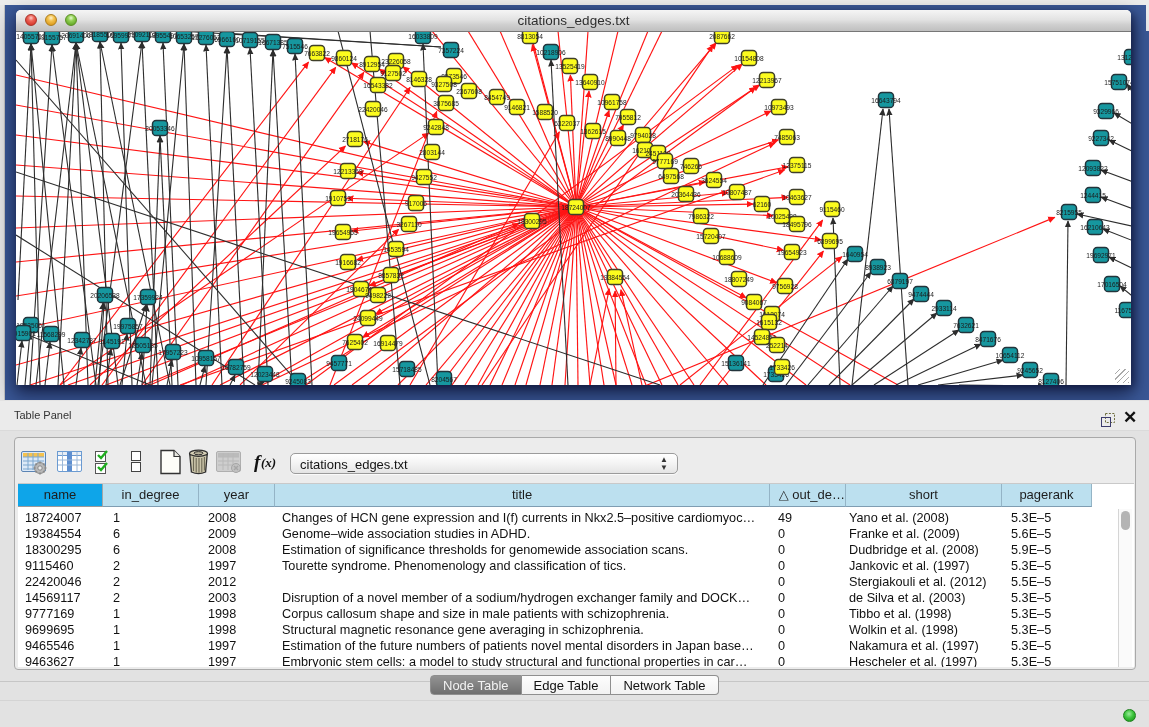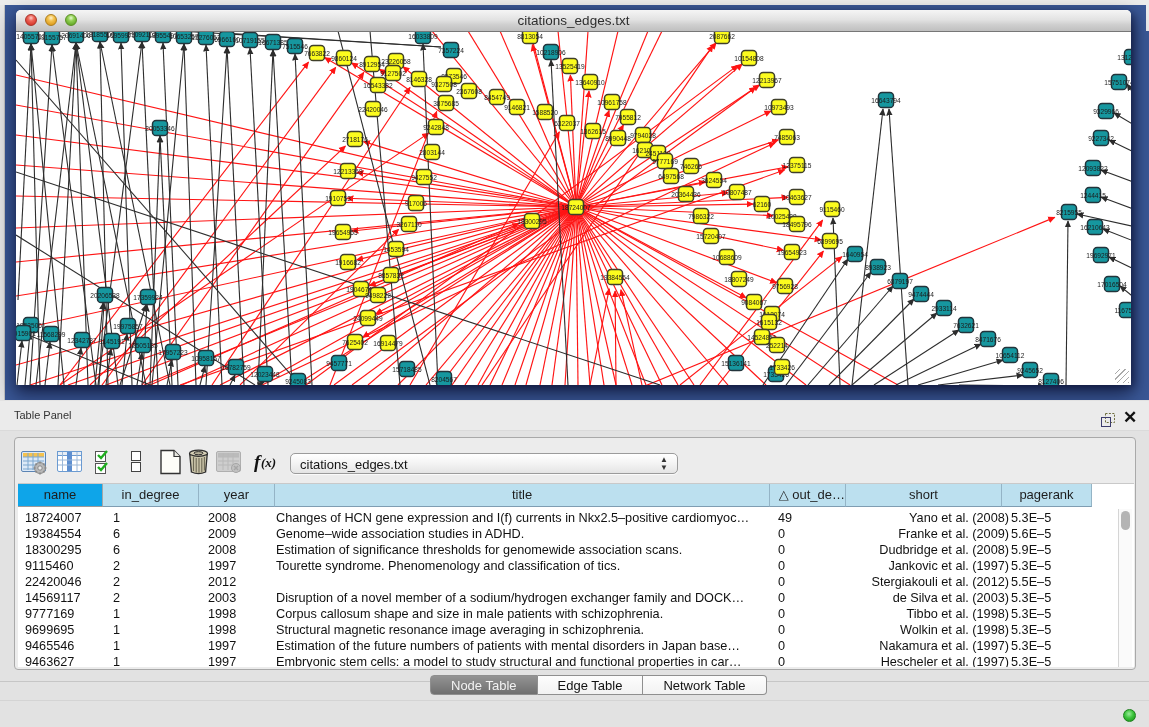--- a/index.html
+++ b/index.html
@@ -33,27 +33,27 @@
 .combo{position:absolute;left:275px;top:15px;width:388px;height:21px;border:1px solid #9b9b9b;border-radius:5px;
  background:linear-gradient(#ffffff,#f2f2f2 55%,#e4e4e4);box-shadow:0 1px 1px rgba(255,255,255,.8)}
 .combo .lbl{position:absolute;left:9px;top:3px;font-size:13px;color:#141414}
 .combo .arr{position:absolute;right:9px;top:2px;font-size:8px;color:#333;line-height:8px}
 .tbl{position:absolute;left:3px;top:45px;width:1116px;height:184px;background:#fff;overflow:hidden;border-top:1px solid #c9c9c9}
 .th{position:absolute;left:0;top:0;height:23px;font-size:13px;color:#1d1d1d;background:#bce0ef;
  border-right:1px solid #94b4c6;border-bottom:1px solid #7f9db2;text-align:center;line-height:22px}
 .rowwrap{position:absolute;left:0;top:27px;width:1116px}
 .tr{position:relative;height:16px;font-size:12.7px;color:#111;white-space:nowrap}
 .tr span{position:absolute;top:0;display:inline-block;overflow:hidden}
-.c0{left:7px}.c1{left:95px}.c2{left:190px}.c3{left:258px}.c4{left:760px}
-.c5{left:831px;width:160px;text-align:right}.c6{left:993px}
+.c0{left:7px}.c1{left:95px}.c2{left:190px}.c3{left:264px}.c4{left:760px}
+.c5{left:831px;width:160px;text-align:left}.c6{left:993px}
 .sbar{position:absolute;right:2px;top:25px;width:14px;height:161px;background:#fafafa;border-left:1px solid #d5d5d5}
 .sthumb{position:absolute;left:2px;top:2px;width:9px;height:19px;background:#b4b4b4;border-radius:5px}
 .tabs{position:absolute;left:430px;top:275px;height:20px;display:flex;font-size:13px}
 .tabline{position:absolute;left:0;top:281px;width:1149px;height:1px;background:#c6c6c6}
-.tab{height:20px;line-height:19px;padding:0 20px;background:linear-gradient(#fdfdfd,#f2f2f2);border:1px solid #8f8f8f;border-left:none;color:#111}
+.tab{height:20px;line-height:19px;padding:0 12px;background:linear-gradient(#fdfdfd,#f2f2f2);border:1px solid #8f8f8f;border-left:none;color:#111}
 .tab.first{border-left:1px solid #8f8f8f;border-radius:4px 0 0 4px;background:linear-gradient(#939393,#6f6f6f);color:#f2f2f2}
 .tab.last{border-radius:0 4px 4px 0}
 .statline{position:absolute;left:0;top:300px;width:1149px;height:1px;background:#d4d4d4}
 .mem{position:absolute;right:32px;top:326px;font-size:12px;color:#222}
 .dot{position:absolute;right:13px;top:309px;width:13px;height:13px;border-radius:50%;
  background:radial-gradient(circle at 45% 35%,#8fe68f 5%,#3cc43c 45%,#23a023 80%);border:1px solid #1d801d}
 </style></head>
 <body>
 <div class="desktop"></div>
 <div class="topstrip"></div>
@@ -675,30 +675,30 @@
             <span class="c2">1998</span>
             <span class="c3">Corpus callosum shape and size in male patients with schizophrenia.</span>
             <span class="c4">0</span>
             <span class="c5">Tibbo et al. (1998)</span>
             <span class="c6">5.3E–5</span>
           </div>
 <div class="tr">
             <span class="c0">9699695</span>
             <span class="c1">1</span>
             <span class="c2">1998</span>
-            <span class="c3">Structural magnetic resonance image averaging in schizophrenia.</span>
+            <span class="c3">Structural magnetic resonance gene averaging in schizophrenia.</span>
             <span class="c4">0</span>
             <span class="c5">Wolkin et al. (1998)</span>
             <span class="c6">5.3E–5</span>
           </div>
 <div class="tr">
             <span class="c0">9465546</span>
             <span class="c1">1</span>
             <span class="c2">1997</span>
-            <span class="c3">Estimation of the future numbers of patients with mental disorders in Japan base…</span>
+            <span class="c3">Estimation of the future numbers of patients novel mental disorders in Japan base…</span>
             <span class="c4">0</span>
             <span class="c5">Nakamura et al. (1997)</span>
             <span class="c6">5.3E–5</span>
           </div>
 <div class="tr">
             <span class="c0">9463627</span>
             <span class="c1">1</span>
             <span class="c2">1997</span>
             <span class="c3">Embryonic stem cells: a model to study structural and functional properties in car…</span>
             <span class="c4">0</span>

